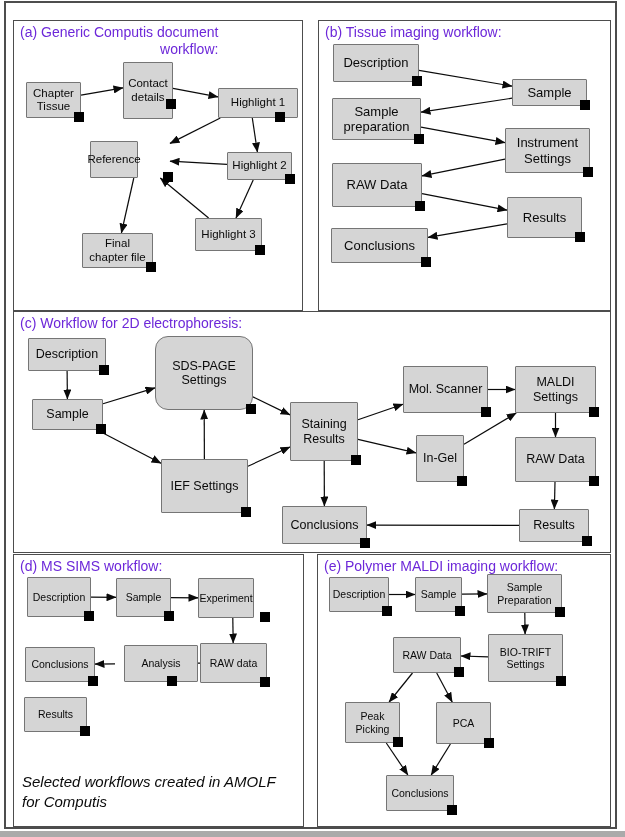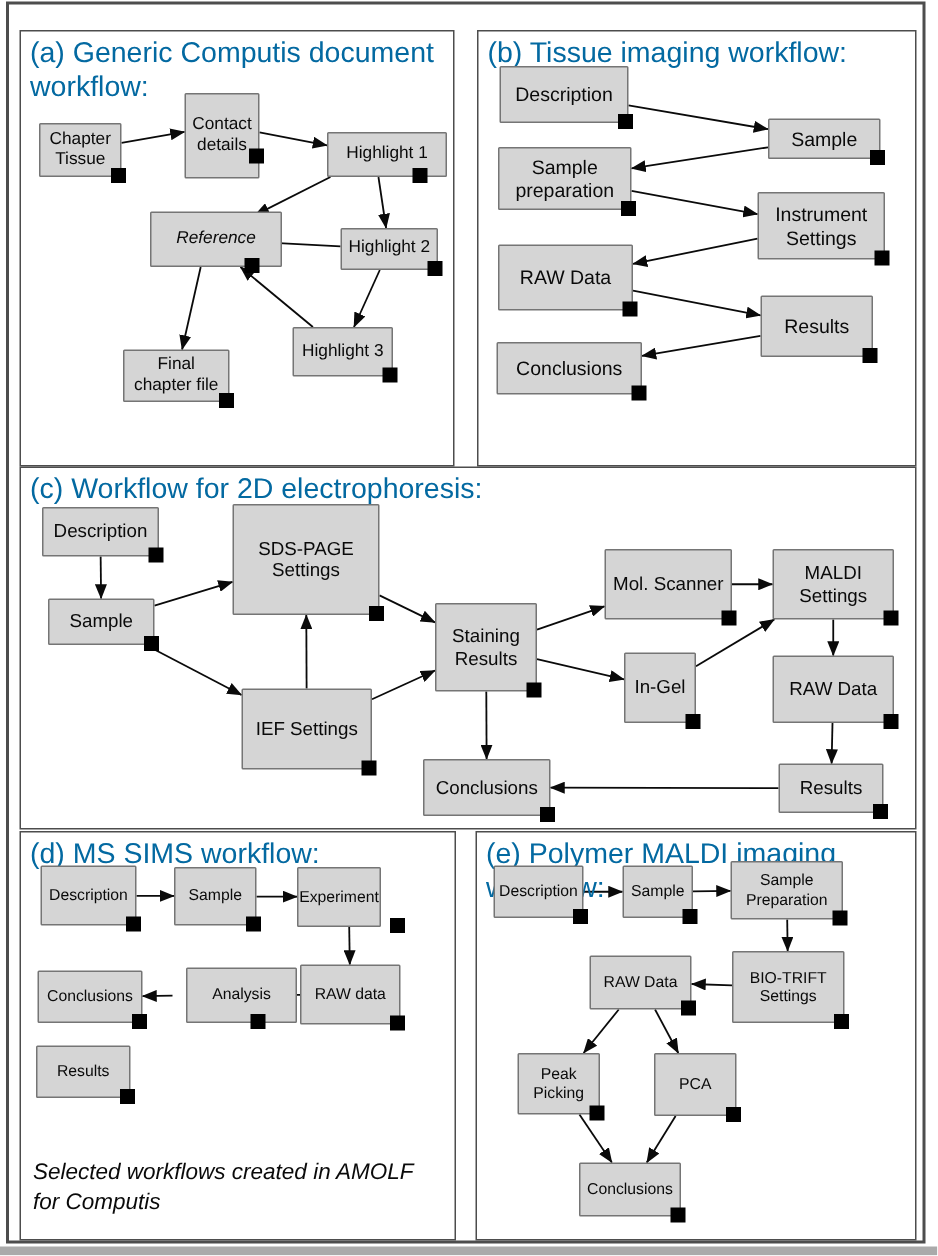--- a/index.html
+++ b/index.html
@@ -17,22 +17,22 @@
     background:#aaaaaa;
   }
   .edges{position:absolute;left:0;top:0;width:625px;height:837px;}
   .edge-line{stroke:var(--arrow,#0a0a0a);stroke-width:1.2;}
   #arrowhead-path{fill:var(--arrow,#0a0a0a);}
   .panel{
     position:absolute;border:1.5px solid var(--panel-border,#4d4d4d);
     box-sizing:border-box;background:transparent;
   }
   .panel-title{
-    position:absolute;font-size:19px;line-height:1.22;color:#0369a1;
-    white-space:pre-line;letter-spacing:0;
+    position:absolute;font-size:14px;line-height:1.22;color:#6d28d9;
+    white-space:pre-line;letter-spacing:0;text-align:right;
   }
   .node{
     position:absolute;background:var(--node-fill,#d5d5d5);
     border:1.5px solid var(--node-border,#757575);box-sizing:border-box;
     border-radius:1px;display:flex;align-items:center;justify-content:center;
     text-align:center;white-space:pre;color:#0a0a0a;line-height:1.16;
   }
   .node-a{font-size:11.5px;}
   .node-b{font-size:13px;}
   .node-c{font-size:12.5px;}
@@ -108,21 +108,21 @@
     <div class="panel-title" style="left: 20px; top: 24px;">(a) Generic Computis document
 workflow:</div>
     <div class="node node-a" style="left: 26px; top: 82px; width: 55px; height: 36px;">Chapter
 Tissue</div>
     <div class="handle" style="left: 74px; top: 112px;"></div>
     <div class="node node-a" style="left: 123px; top: 62px; width: 50px; height: 57px;">Contact
 details</div>
     <div class="handle" style="left: 166px; top: 99px;"></div>
     <div class="node node-a" style="left: 218px; top: 88px; width: 80px; height: 30px;">Highlight 1</div>
     <div class="handle" style="left: 275px; top: 112px;"></div>
-    <div class="node node-a" style="left: 100px; top: 141px; width: 88px; height: 37px; font-style: italic;">Reference</div>
+    <div class="node node-a" style="left: 90px; top: 141px; width: 48px; height: 37px;">Reference</div>
     <div class="handle" style="left: 163px; top: 172px;"></div>
     <div class="node node-a" style="left: 227px; top: 152px; width: 65px; height: 28px;">Highlight 2</div>
     <div class="handle" style="left: 285px; top: 174px;"></div>
     <div class="node node-a" style="left: 195px; top: 218px; width: 67px; height: 33px;">Highlight 3</div>
     <div class="handle" style="left: 255px; top: 245px;"></div>
     <div class="node node-a" style="left: 82px; top: 233px; width: 71px; height: 35px;">Final
 chapter file</div>
     <div class="handle" style="left: 146px; top: 262px;"></div>
     <div class="panel" style="left: 318px; top: 20px; width: 293px; height: 291px;"></div>
     <div class="panel-title" style="left: 325px; top: 24px;">(b) Tissue imaging workflow:</div>
@@ -141,21 +141,21 @@
     <div class="node node-b" style="left: 507px; top: 197px; width: 75px; height: 41px;">Results</div>
     <div class="handle" style="left: 575px; top: 232px;"></div>
     <div class="node node-b" style="left: 331px; top: 228px; width: 97px; height: 35px;">Conclusions</div>
     <div class="handle" style="left: 421px; top: 257px;"></div>
     <div class="panel" style="left: 13px; top: 311px; width: 598px; height: 242px;"></div>
     <div class="panel-title" style="left: 20px; top: 315px;">(c) Workflow for 2D electrophoresis:</div>
     <div class="node node-c" style="left: 28px; top: 338px; width: 78px; height: 33px;">Description</div>
     <div class="handle" style="left: 99px; top: 365px;"></div>
     <div class="node node-c" style="left: 32px; top: 399px; width: 71px; height: 31px;">Sample</div>
     <div class="handle" style="left: 96px; top: 424px;"></div>
-    <div class="node node-c" style="left: 155px; top: 336px; width: 98px; height: 74px;">SDS-PAGE
+    <div class="node node-c" style="left: 155px; top: 336px; width: 98px; height: 74px; border-radius: 13px;">SDS-PAGE
 Settings</div>
     <div class="handle" style="left: 246px; top: 404px;"></div>
     <div class="node node-c" style="left: 161px; top: 459px; width: 87px; height: 54px;">IEF Settings</div>
     <div class="handle" style="left: 241px; top: 507px;"></div>
     <div class="node node-c" style="left: 290px; top: 402px; width: 68px; height: 59px;">Staining
 Results</div>
     <div class="handle" style="left: 351px; top: 455px;"></div>
     <div class="node node-c" style="left: 403px; top: 366px; width: 85px; height: 47px;">Mol. Scanner</div>
     <div class="handle" style="left: 481px; top: 407px;"></div>
     <div class="node node-c" style="left: 416px; top: 435px; width: 48px; height: 47px;">In-Gel</div>

